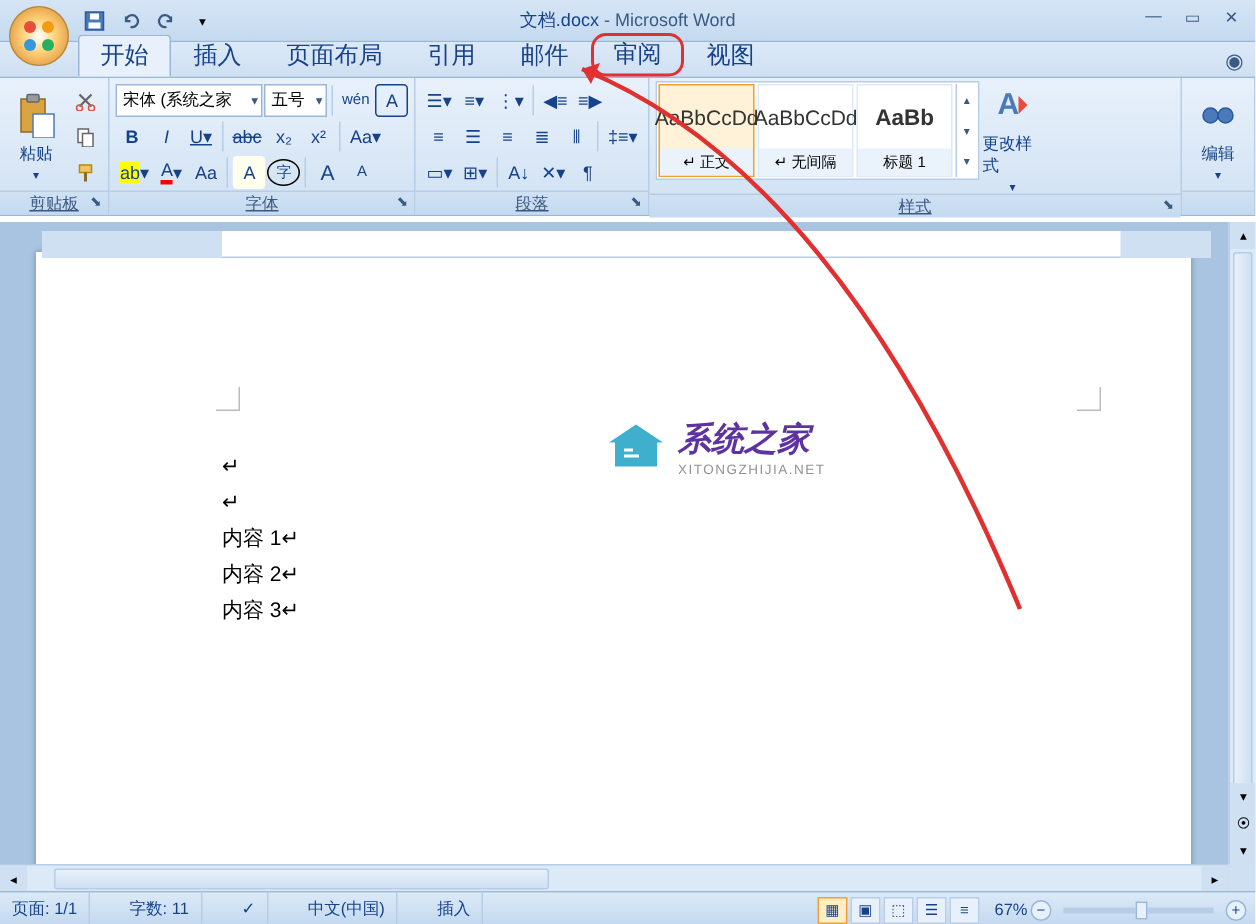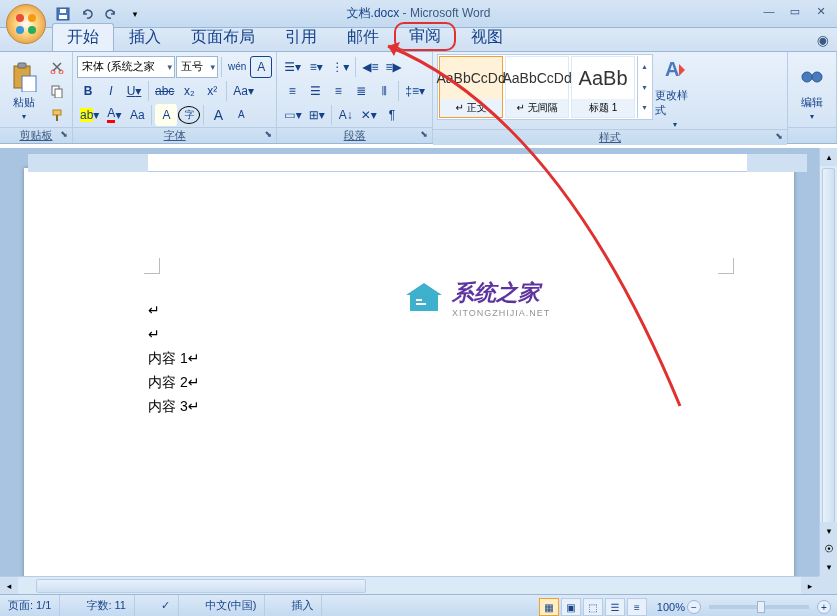--- a/index.html
+++ b/index.html
@@ -36,21 +36,21 @@
 .rb-col { display: flex; flex-direction: column; gap: 2px; justify-content: center; }
 .rb-row { display: flex; gap: 1px; align-items: center; }
 .rb-btn { min-width: 22px; height: 22px; display: flex; align-items: center; justify-content: center; border: 1px solid transparent; border-radius: 3px; cursor: pointer; font-size: 12px; color: #15428b; padding: 0 2px; }
 .combo { height: 22px; border: 1px solid #9bb7d8; background: #fff; font-size: 11px; padding: 0 14px 0 4px; display: flex; align-items: center; position: relative; cursor: pointer; }
 .combo::after { content: "▾"; position: absolute; right: 2px; font-size: 9px; color: #3b5a82; }
 .sep { width: 1px; height: 20px; background: #b7cde6; margin: 0 2px; }
 
 .style-gallery { display: flex; gap: 2px; align-items: center; border: 1px solid #b7cde6; background: #fff; padding: 1px; height: 66px; }
 .style-item { width: 64px; height: 62px; border: 1px solid #dce9f7; display: flex; flex-direction: column; align-items: center; justify-content: center; cursor: pointer; font-size: 10px; }
 .style-item .preview { font-size: 14px; color: #333; flex: 1; display: flex; align-items: center; }
-.style-item.h1 .preview { font-size: 20px; font-weight: normal; }
+.style-item.h1 .preview { font-size: 15px; font-weight: bold; }
 .style-item .sname { height: 18px; display: flex; align-items: center; background: #eaf2fb; width: 100%; justify-content: center; }
 .style-item.active { border-color: #f0a030; background: #fff2d9; }
 .gallery-more { width: 14px; height: 62px; display: flex; flex-direction: column; border-left: 1px solid #b7cde6; }
 .gallery-more div { flex: 1; display: flex; align-items: center; justify-content: center; font-size: 8px; cursor: pointer; color: #3b5a82; }
 
 
 .ruler-h { height: 18px; background: #fff; border-bottom: 1px solid #b7cde6; margin: 4px 4px 0; position: relative; }
 .ruler-shade { position: absolute; top: 0; height: 18px; background: #cfe0f2; }
 
 
@@ -366,20 +366,20 @@
   <div class="sb-cell">✓</div>
   <div class="sb-cell">中文(中国)</div>
   <div class="sb-cell">插入</div>
   <div class="sb-right">
     <div class="view-btn active">▦</div>
     <div class="view-btn">▣</div>
     <div class="view-btn">⬚</div>
     <div class="view-btn">☰</div>
     <div class="view-btn">≡</div>
     <span style="width:6px"></span>
-    <span>100%</span>
+    <span>67%</span>
     <div class="zoom-btn">−</div>
     <div class="zoom-slider">
         <div class="zoom-thumb"></div>
       </div>
     <div class="zoom-btn">+</div>
   </div>
 </div>
 
 </body></html>

